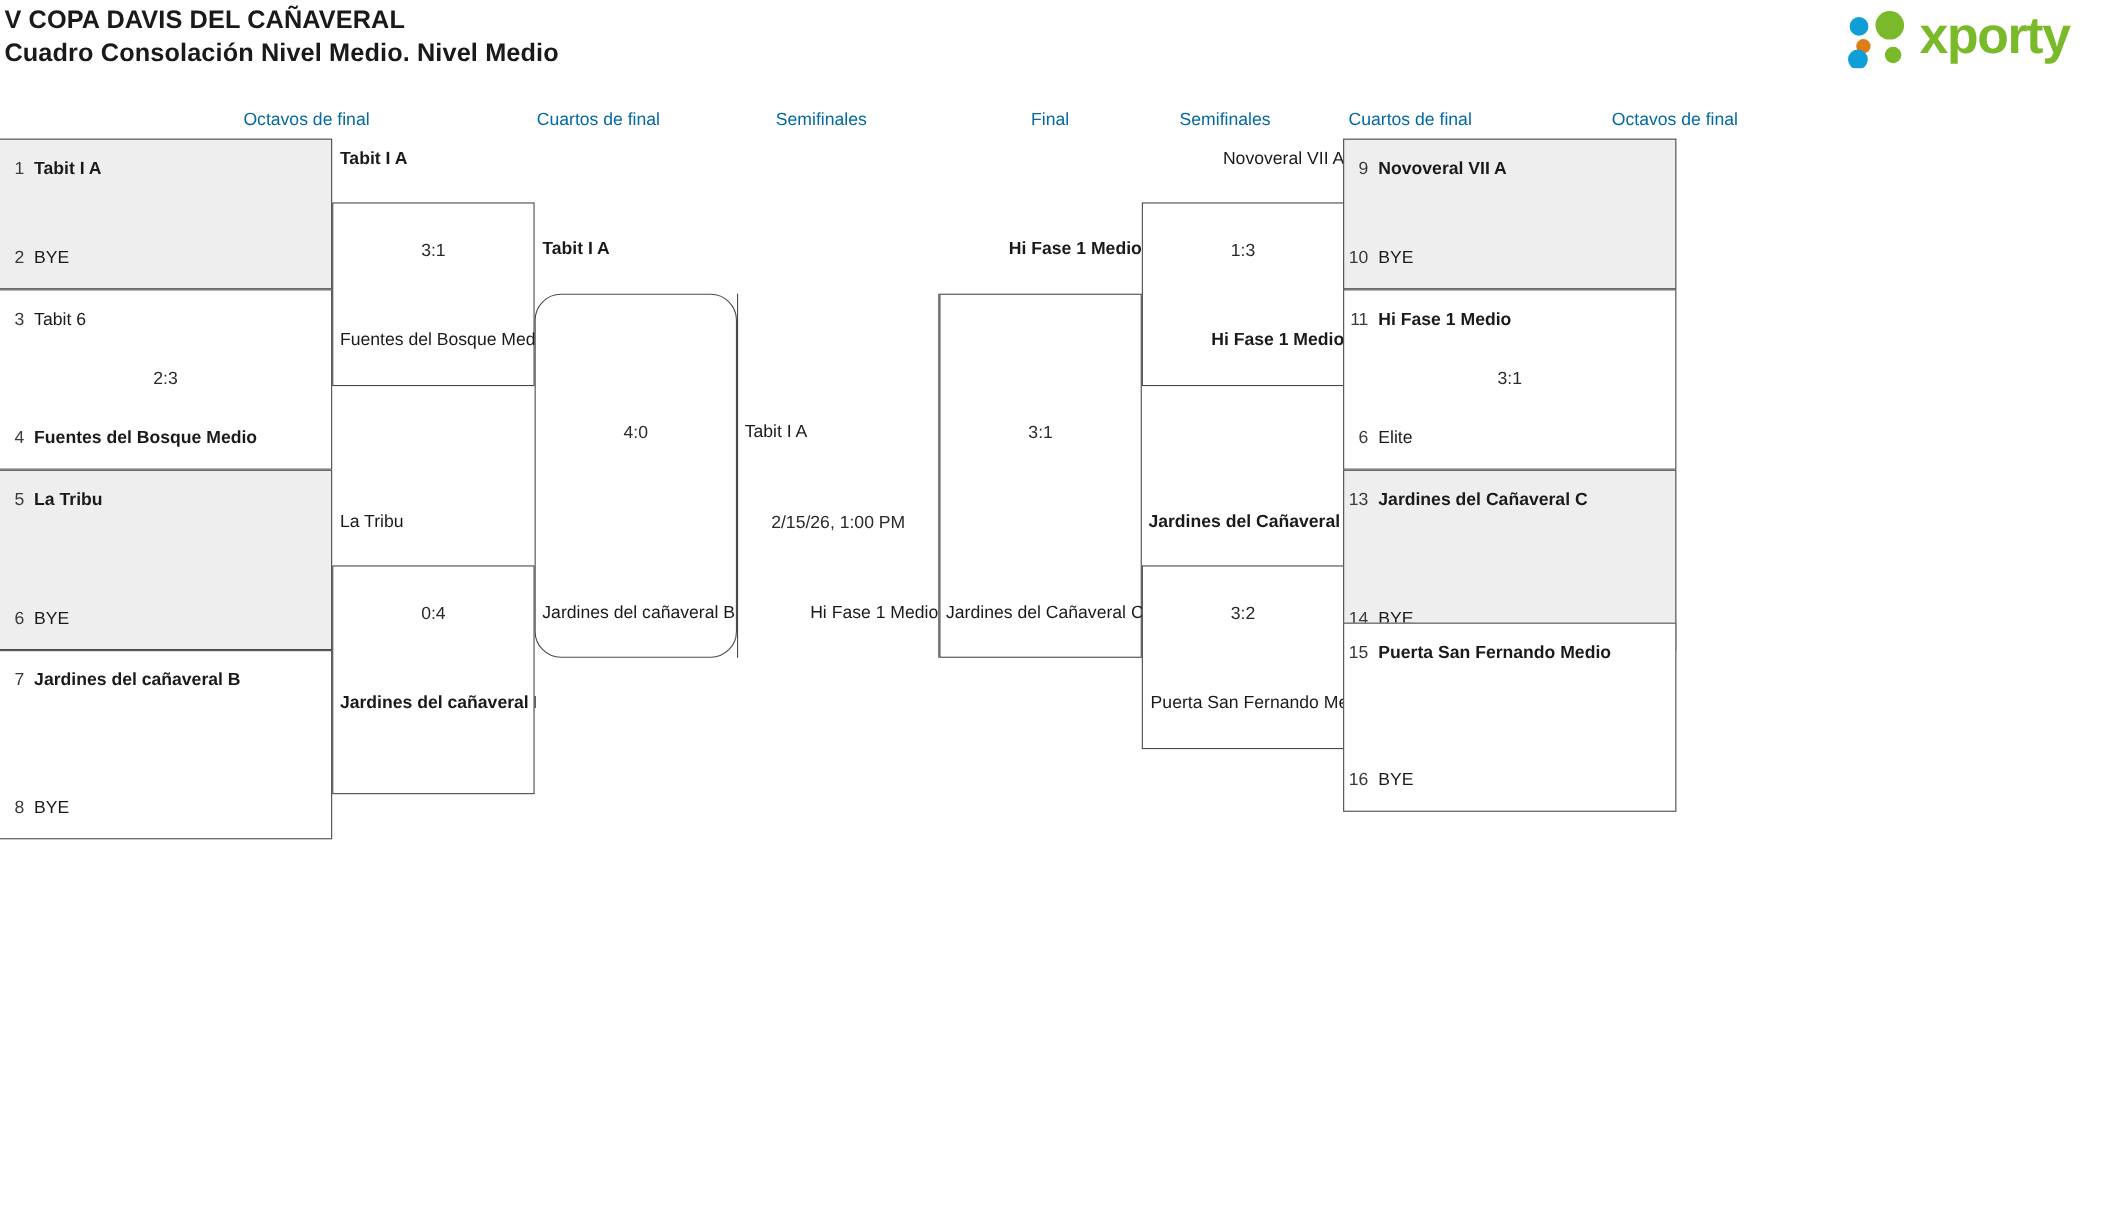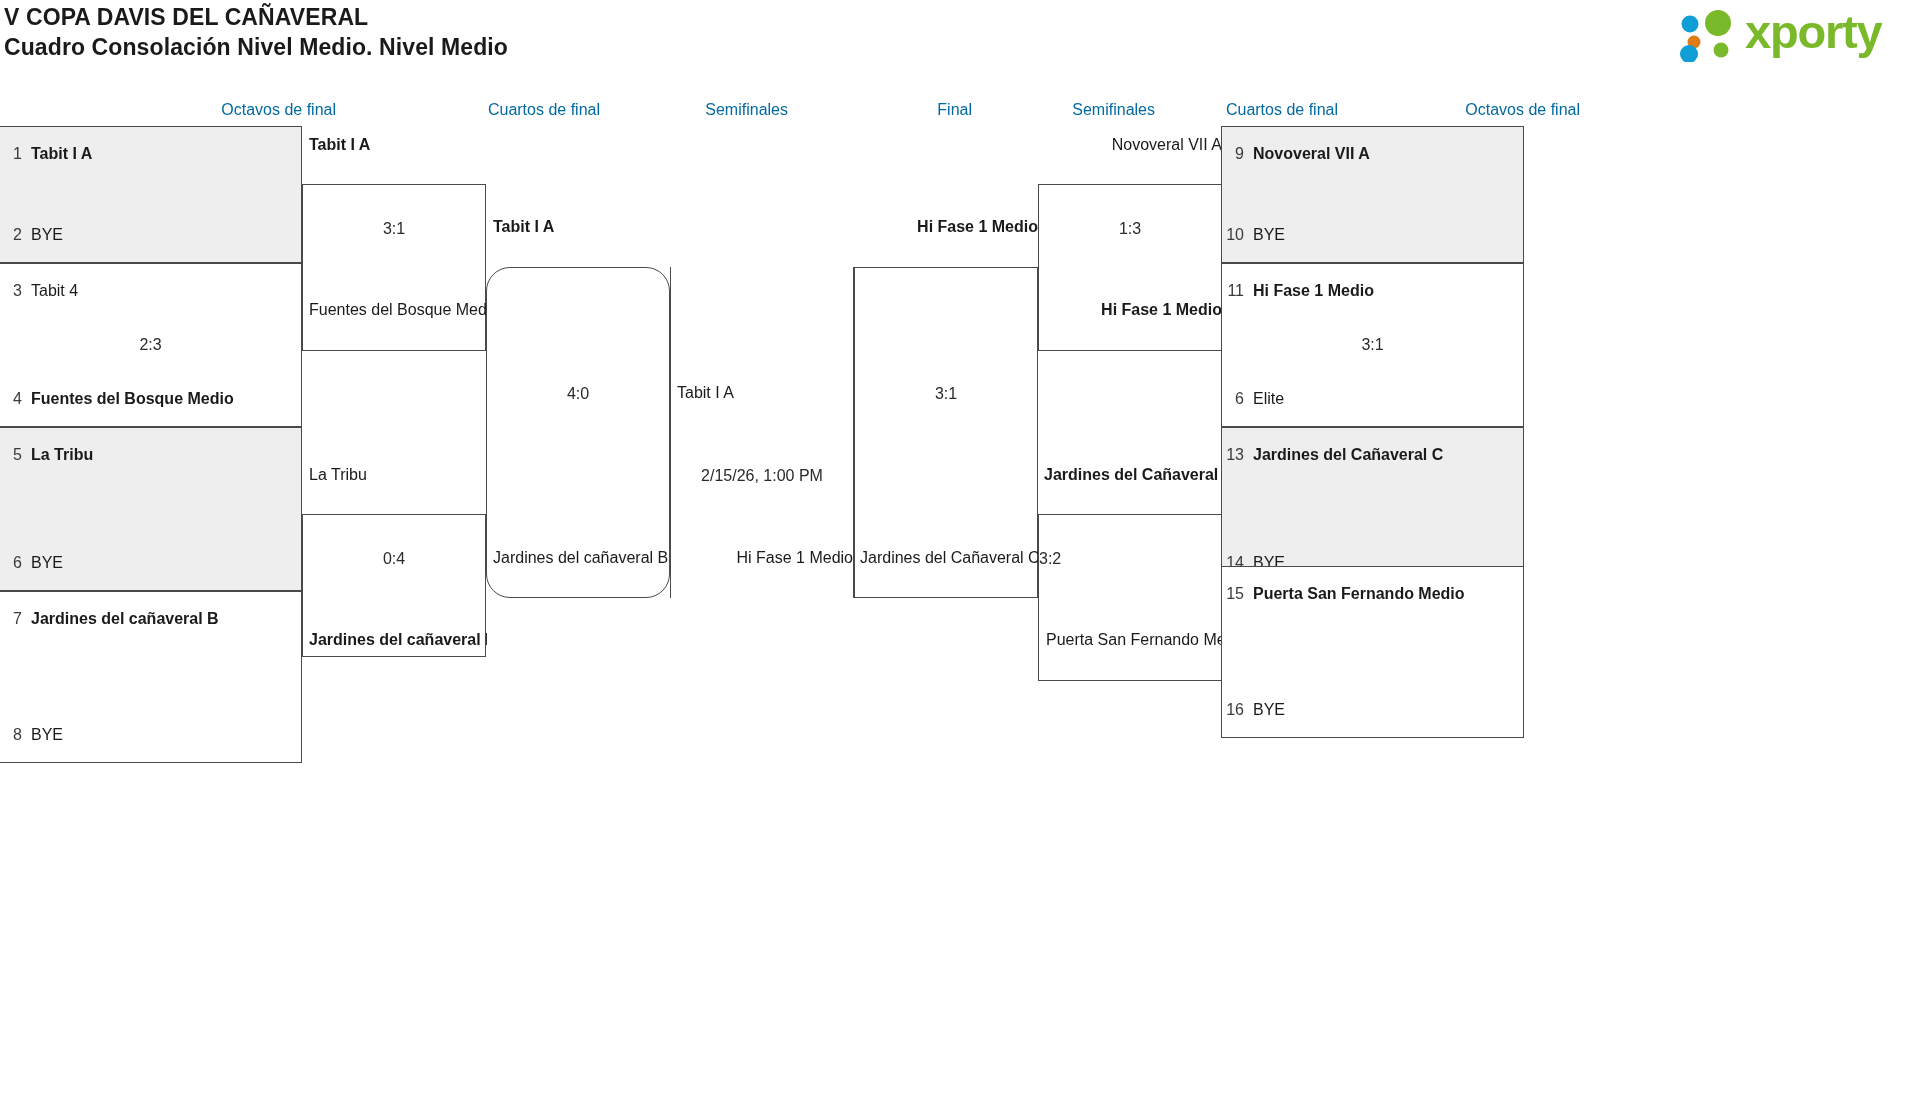--- a/index.html
+++ b/index.html
@@ -112,21 +112,21 @@
     </div>
     <div class="seedrow bot">
       <span class="seed-no">2</span>
       <span class="seed-name">BYE</span>
     </div>
   </div>
 
   <div class="seedbox" style="left:-1px; top:263px; width:303px; height:164px;">
     <div class="seedrow top">
       <span class="seed-no">3</span>
-      <span class="seed-name">Tabit 4</span>
+      <span class="seed-name">Tabit 6</span>
     </div>
     <div class="lbl score" style="left:0; right:0; top:71px; text-align:center;">2:3</div>
     <div class="seedrow bot">
       <span class="seed-no">4</span>
       <span class="seed-name win">Fuentes del Bosque Medio</span>
     </div>
   </div>
 
   <div class="seedbox shaded" style="left:-1px; top:427px; width:303px; height:164px;">
     <div class="seedrow top">
@@ -149,21 +149,21 @@
       <span class="seed-name">BYE</span>
     </div>
   </div>
 
   <div class="connbox" style="left:302px; top:184px; width:184px; height:167px;">
     <div class="lbl score" style="left:0; right:0; top:34px; text-align:center;">3:1</div>
   </div>
   <div class="lbl win clip" style="left:309px; top:135px; width:176px;">Tabit I A</div>
   <div class="lbl clip" style="left:309px; top:300px; width:178px;">Fuentes del Bosque Medio</div>
 
-  <div class="connbox" style="left:302px; top:514px; width:184px; height:143px;">
+  <div class="connbox" style="left:302px; top:514px; width:184px; height:208px;">
     <div class="lbl score" style="left:0; right:0; top:34px; text-align:center;">0:4</div>
   </div>
   <div class="lbl clip" style="left:309px; top:465px; width:176px;">La Tribu</div>
   <div class="lbl win clip" style="left:309px; top:630px; width:178px;">Jardines del cañaveral B</div>
 
   <div class="connbox" style="left:486px; top:267px; width:184px; height:331px;border-radius:24px;">
     <div class="lbl score" style="left:0; right:0; top:116px; text-align:center;">4:0</div>
   </div>
   <div class="lbl win clip" style="left:493px; top:217px; width:176px;">Tabit I A</div>
   <div class="lbl clip" style="left:493px; top:548px; width:178px;">Jardines del cañaveral B</div>
@@ -180,21 +180,21 @@
   <div class="lbl win clip" style="left:862px; top:217px; width:176px; text-align:right;">Hi Fase 1 Medio</div>
   <div class="lbl clip" style="left:860px; top:548px; width:178px;">Jardines del Cañaveral C</div>
 
   <div class="connbox" style="left:1038px; top:184px; width:184px; height:167px;">
     <div class="lbl score" style="left:0; right:0; top:34px; text-align:center;">1:3</div>
   </div>
   <div class="lbl clip" style="left:1046px; top:135px; width:176px; text-align:right;">Novoveral VII A</div>
   <div class="lbl win clip" style="left:1046px; top:300px; width:176px; text-align:right;">Hi Fase 1 Medio</div>
 
   <div class="connbox" style="left:1038px; top:514px; width:184px; height:167px;">
-    <div class="lbl score" style="left:0; right:0; top:34px; text-align:left;">3:2</div>
+    <div class="lbl score" style="left:0; right:0; top:34px; text-align:center;">3:2</div>
   </div>
   <div class="lbl win clip" style="left:1044px; top:465px; width:180px; text-align:right;">Jardines del Cañaveral C</div>
   <div class="lbl clip" style="left:1046px; top:630px; width:178px; text-align:right;">Puerta San Fernando Medio</div>
 
   <div class="seedbox shaded" style="left:1221px; top:126px; width:303px; height:137px;">
     <div class="seedrow top">
       <span class="seed-no">9</span>
       <span class="seed-name win">Novoveral VII A</span>
     </div>
     <div class="seedrow bot">

